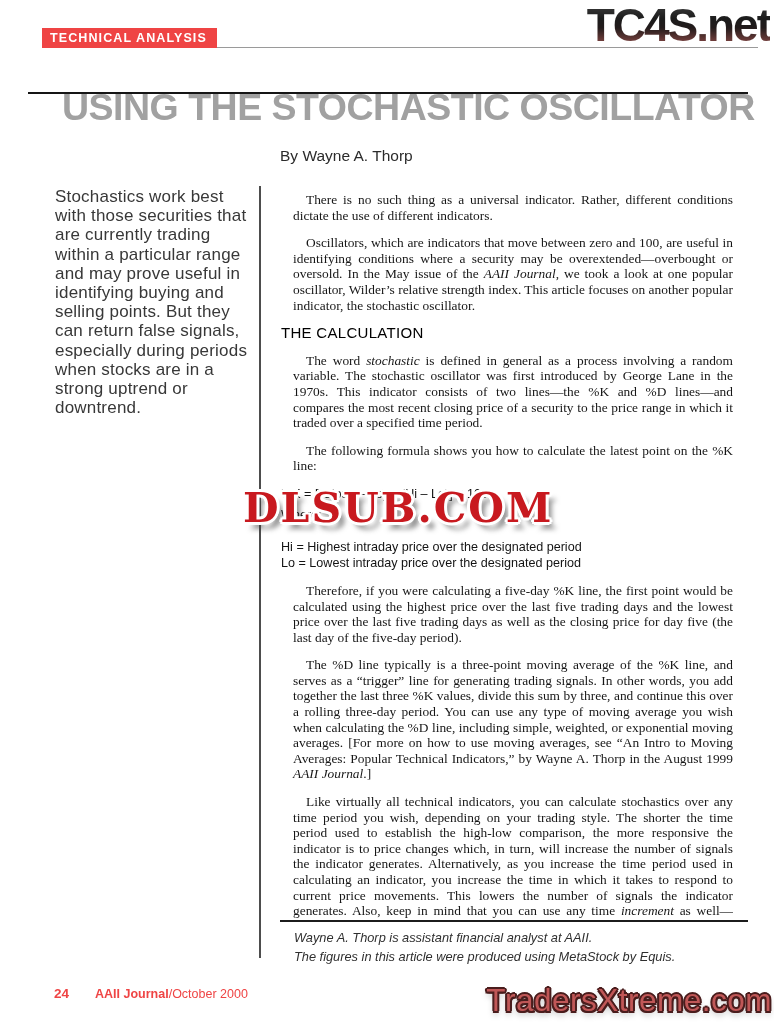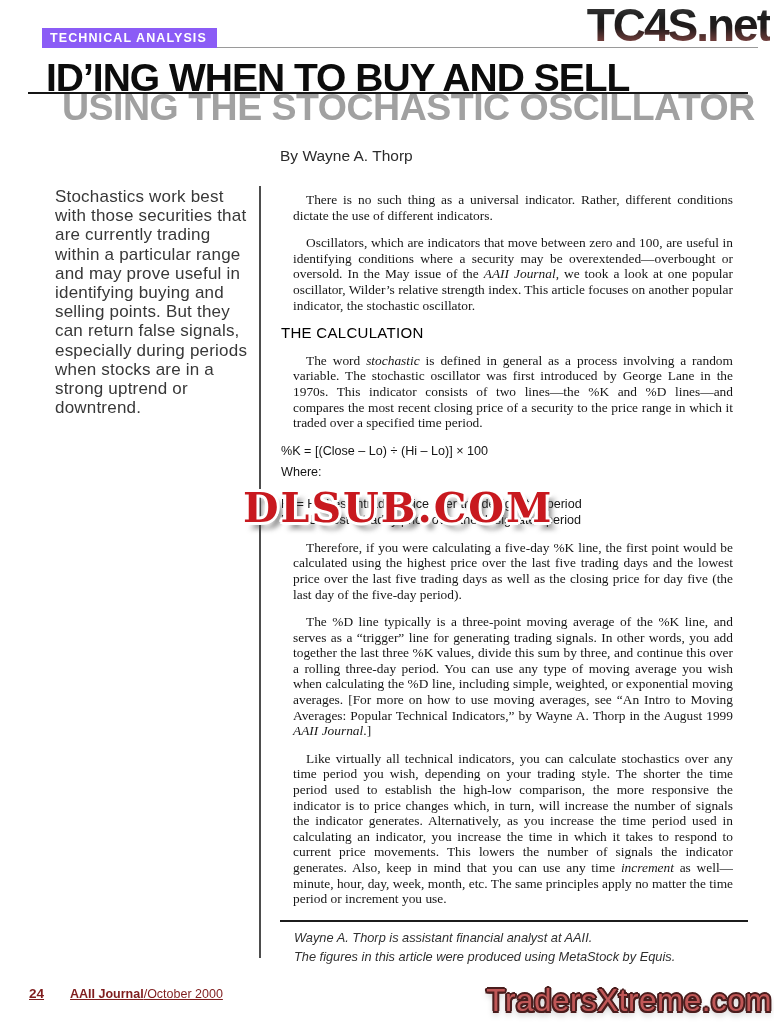--- a/index.html
+++ b/index.html
@@ -7,21 +7,21 @@
     position:relative; width:774px; height:1024px; margin:0 auto;
     background:#ffffff; overflow:hidden;
     font-family:"Liberation Sans", sans-serif;
   }
   
   .kicker-row{
     position:absolute; left:42px; top:28px; width:716px;
     border-bottom:1px solid #9a9a9a;
   }
   .kicker{
-    display:inline-block; background:#8b5cf6; color:#ffffff;
+    display:inline-block; background:#ef4444; color:#ffffff;
     font-size:12.5px; font-weight:bold; letter-spacing:1.1px;
     padding:3px 10px 3px 8px; margin-bottom:-1px;
   }
   .headline{
     position:absolute; left:46px; top:56px; white-space:nowrap;
     font-size:39px; font-weight:bold; letter-spacing:-1px; color:#0c0c0c; z-index:3;
   }
   .title-rule{
     position:absolute; left:28px; top:92px; width:720px; height:2px;
     background:#151515; z-index:1;
@@ -68,22 +68,22 @@
   .foot-rule{
     position:absolute; left:280px; top:920px; width:468px; height:2px;
     background:#1c1c1c;
   }
   .footnote{
     position:absolute; left:294px; top:929px;
     font-style:italic; font-size:12.8px; line-height:18.5px; color:#2f2f2f;
   }
   
   .page-footer{
-    position:absolute; left:29px; top:986px;
-    font-size:12.5px; color:#7f1d1d;text-decoration:underline;
+    position:absolute; left:54px; top:986px;
+    font-size:12.5px; color:#ef4444;
   }
   .page-number{font-weight:bold; font-size:13.5px; margin-right:26px;}
   .journal-name{font-weight:bold;}
   
   .wm-top{
     position:absolute; right:4px; top:-2px; white-space:nowrap;
     font-size:46px; font-weight:bold; letter-spacing:-2px;
     background:linear-gradient(180deg,#4a4a4a 0%,#1c1c1c 38%,#221b1b 55%,#7d4340 84%,#8d5a55 100%);
     -webkit-background-clip:text; background-clip:text;
     color:transparent;
@@ -114,35 +114,35 @@
 
 <div class="page">
 
   <div class="wm-top">TC4S.net</div>
 
   <div class="kicker-row">
     <span class="kicker">TECHNICAL ANALYSIS</span>
   </div>
 
   <div class="title-rule"></div>
-  <div class="headline">ID’ING WHEN TO BUY AND SELL</div>
   <div class="subhead">USING THE STOCHASTIC OSCILLATOR</div>
   <div class="byline">By Wayne A. Thorp</div>
 
   <aside class="pullquote">Stochastics work best with those securities that are currently trading within a particular range and may prove useful in identifying buying and selling points. But they can return false signals, especially during periods when stocks are in a strong uptrend or downtrend.</aside>
   <div class="vrule"></div>
 
   <main class="article">
     <div>
         <p class="para"><span>There is no such thing as a universal indicator. Rather, different conditions dictate the use of different indicators.</span></p>
         <p class="para"><span>Oscillators, which are indicators that move between zero and 100, are useful in identifying conditions where a security may be overextended—overbought or oversold. In the May issue of the </span><span class="it">AAII Journal</span><span>, we took a look at one popular oscillator, Wilder’s relative strength index. This article focuses on another popular indicator, the stochastic oscillator.</span></p>
       </div>
     <h2 class="section-heading">THE CALCULATION</h2>
     <div>
         <p class="para"><span>The word </span><span class="it">stochastic</span><span> is defined in general as a process involving a random variable. The stochastic oscillator was first introduced by George Lane in the 1970s. This indicator consists of two lines—the %K and %D lines—and compares the most recent closing price of a security to the price range in which it traded over a specified time period.</span></p>
+        <p class="para"><span>The following formula shows you how to calculate the latest point on the %K line:</span></p>
       </div>
     <div class="formula">
       <div class="expr">%K = [(Close – Lo) ÷ (Hi – Lo)] × 100</div>
       <div>Where:</div>
       <div class="gap"></div>
       <div>Hi = Highest intraday price over the designated period</div>
       <div>Lo = Lowest intraday price over the designated period</div>
     </div>
     <div>
         <p class="para"><span>Therefore, if you were calculating a five-day %K line, the first point would be calculated using the highest price over the last five trading days and the lowest price over the last five trading days as well as the closing price for day five (the last day of the five-day period).</span></p>

